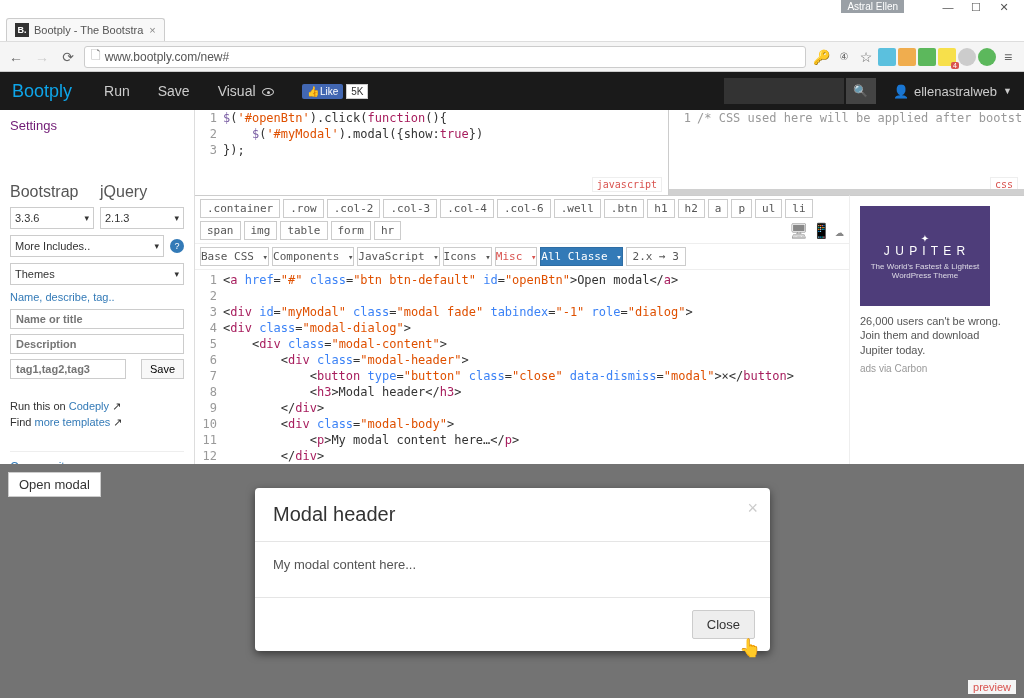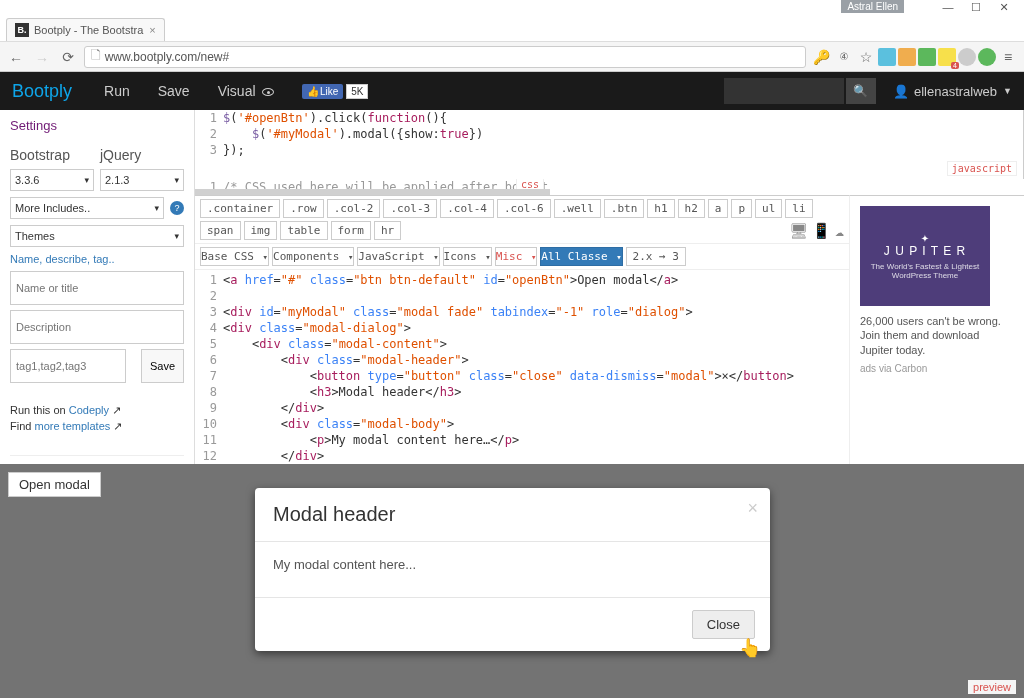--- a/index.html
+++ b/index.html
@@ -36,33 +36,33 @@
 .bp-search-btn { width: 30px; height: 26px; background: #444; display: flex; align-items: center; justify-content: center; color: #ccc; font-size: 12px; margin-right: 18px; }
 .bp-user { color: #ccc; font-size: 13px; display: flex; align-items: center; gap: 4px; }
 
 
 .main-area { display: flex; height: 354px; }
 
 
 .sidebar { width: 195px; border-right: 1px solid #ddd; padding: 8px 10px; overflow: hidden; }
 .sb-heading { color: #701a75; font-size: 13px; margin-bottom: 14px; }
 .sb-row { display: flex; gap: 6px; margin-bottom: 6px; align-items: center; }
-.sb-label { font-size: 14px; color: #555; }
+.sb-label { font-size: 16px; color: #555; margin-top: 36px; }
 .sb-select { flex: 1; font-size: 11px; height: 22px; border: 1px solid #ccc; background: #fff; padding: 0 4px; display: flex; align-items: center; justify-content: space-between; }
 .sb-full-select { width: 100%; }
-.sb-input { width: 100%; height: 34px; border: 1px solid #ccc; font-size: 11px; padding: 0 5px; margin-bottom: 5px; }
+.sb-input { width: 100%; height: 20px; border: 1px solid #ccc; font-size: 11px; padding: 0 5px; margin-bottom: 5px; font-weight: bold; }
 .sb-save-row { display: flex; gap: 15px; justify-content: center; }
 .sb-save-btn { padding: 3px 8px; border: 1px solid #ccc; background: #f8f8f8; font-size: 11px; }
 .sb-link-line { font-size: 11px; margin: 3px 0; }
 .sb-link-line a { color: #337ab7; text-decoration: none; }
 .sb-help { width: 14px; height: 14px; background: #337ab7; color: #fff; border-radius: 50%; display: inline-flex; align-items: center; justify-content: center; font-size: 9px; margin-left: auto; }
 
 
 .editors { flex: 1; display: flex; flex-direction: column; }
-.top-editors { height: 85px; display: flex; flex-direction: column; }
+.top-editors { height: 85px; display: flex; }
 .js-pane { flex: 1; background: #fff; position: relative; font-family: Consolas, monospace; font-size: 12px; border-right: 1px solid #ccc; overflow: hidden; }
 .css-pane { width: 355px; background: #fff; position: relative; font-family: Consolas, monospace; font-size: 12px; overflow: hidden; }
 .pane-label { position: absolute; right: 6px; bottom: 3px; background: #fff; color: #d9534f; font-size: 10px; padding: 1px 4px; border: 1px solid #eee; }
 .gutter { width: 28px; text-align: right; color: #999; padding-right: 6px; display: inline-block; }
 .code-line { white-space: pre; line-height: 16px; }
 .css-scroll { height: 6px; background: #d0d0d0; margin-top: 4px; }
 
 
 .mid-row { display: flex; height: 269px; }
 .html-pane { flex: 1; background: #fff; font-family: Consolas, monospace; font-size: 12px; overflow: hidden; border-top: 1px solid #ccc; }

